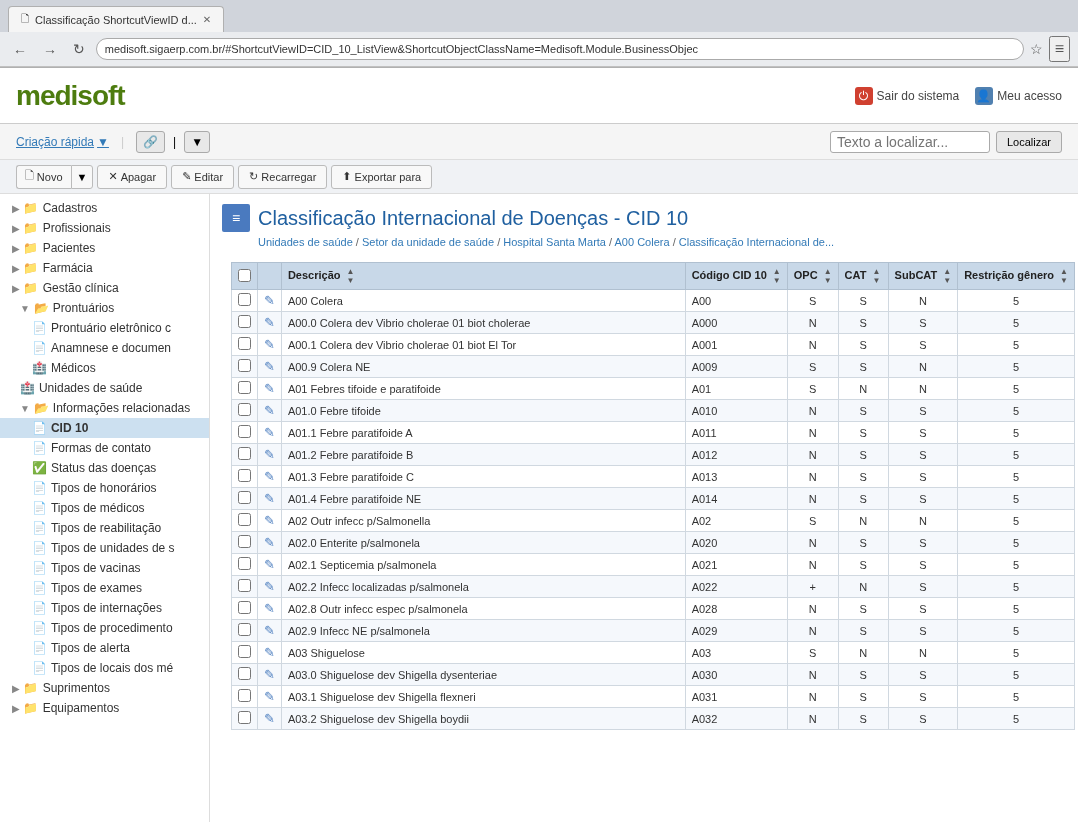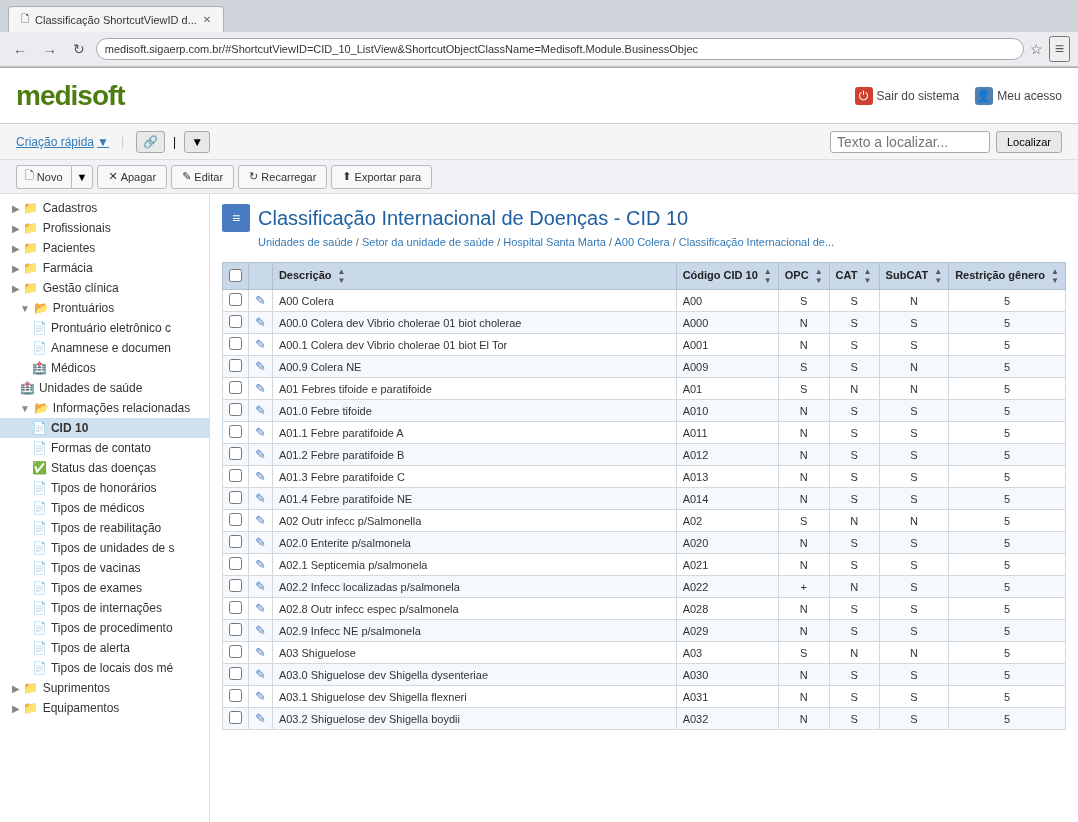--- a/index.html
+++ b/index.html
@@ -54,21 +54,21 @@
 
     
     .content-area { flex: 1; background: white; overflow: auto; padding: 10px 12px; }
     .page-header { display: flex; align-items: center; gap: 8px; margin-bottom: 4px; }
     .page-icon { width: 28px; height: 28px; background: #4a7abf; border-radius: 2px; display: flex; align-items: center; justify-content: center; color: white; font-size: 14px; }
     .page-title { font-size: 20px; color: #2060a0; font-weight: normal; }
     .breadcrumb { font-size: 11px; color: #666; margin-bottom: 14px; padding-left: 36px; }
     .breadcrumb a { color: #337ab7; text-decoration: none; }
 
     
-    .data-table { width: 100%; border-collapse: collapse; font-size: 11px; }
+    .data-table { width: 100%; border-collapse: collapse; font-size: 11px; margin-left: 9px; }
     .data-table th { background: #c8d8e8; border: 1px solid #b0c0d0; padding: 4px 6px; text-align: left; font-weight: bold; color: #222; white-space: nowrap; }
     .data-table th .sort-icons { display: inline-flex; flex-direction: column; margin-left: 3px; gap: 0; font-size: 8px; color: #555; vertical-align: middle; }
     .data-table td { border: 1px solid #d0d8e0; padding: 3px 6px; color: #333; }
     .data-table tr:nth-child(even) td { background: #f5f8fc; }
     .data-table tr:nth-child(odd) td { background: white; }
     .checkbox-cell { width: 24px; text-align: center; }
     .edit-cell { width: 22px; text-align: center; }
     .edit-icon { color: #5080c0; font-size: 13px; cursor: pointer; }
     .col-descricao { min-width: 200px; }
     .col-codigo { width: 90px; }

